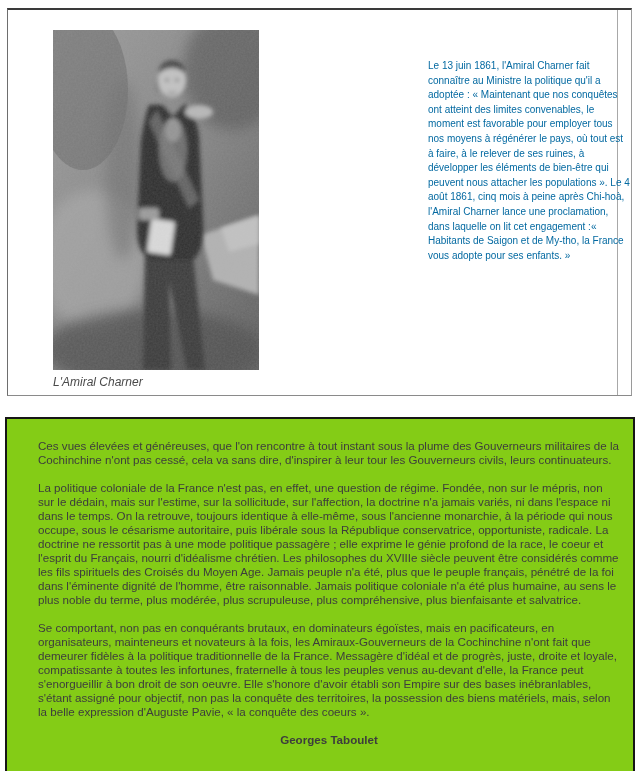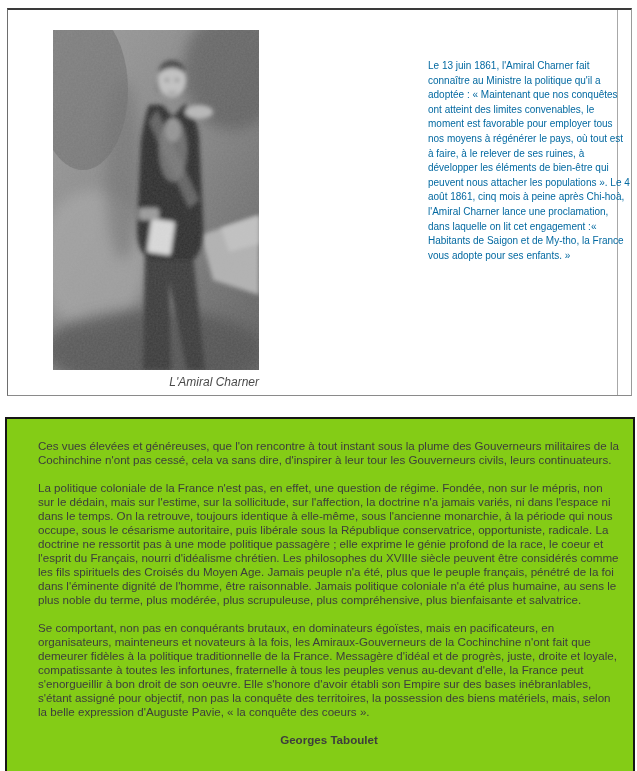--- a/index.html
+++ b/index.html
@@ -50,21 +50,21 @@
     height: 340px;
     background: #8f8f8f;
     overflow: hidden;
   }
   .portrait svg { display: block; }
   .photo-caption {
     position: absolute;
     left: 45px;
     top: 365px;
     width: 206px;
-    text-align: right;
+    text-align: left;
     font-style: italic;
     font-size: 12px;
     color: #4a4a4a;
   }
   .intro-text {
     position: absolute;
     left: 420px;
     top: 49px;
     width: 203px;
     font-size: 10px;

